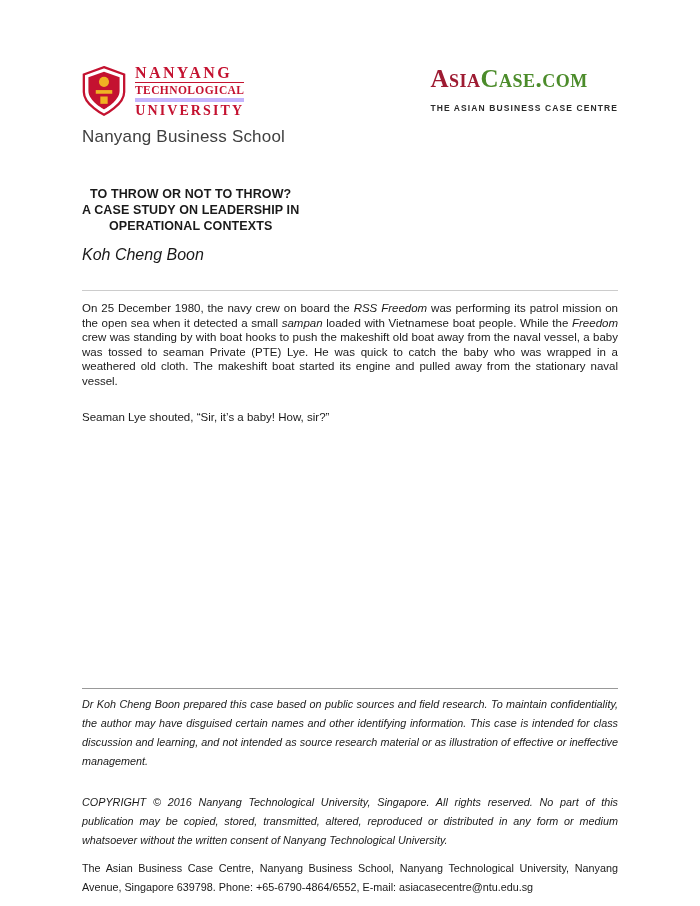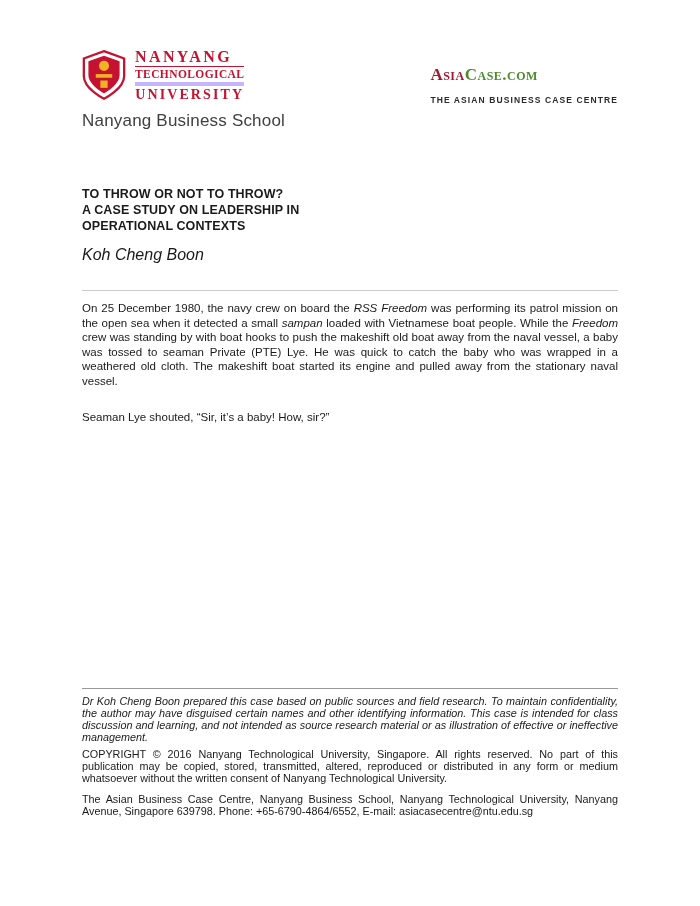--- a/index.html
+++ b/index.html
@@ -12,21 +12,21 @@
     position: relative;
     width: 700px;
     height: 906px;
     background: #ffffff;
     overflow: hidden;
   }
 
   
   .ntu-block {
     position: absolute;
-    top: 48px;
+    top: 64px;
     left: 82px;
   }
   .ntu-logo-row { display: flex; align-items: center; gap: 9px; }
   .ntu-crest { display: block; }
   .ntu-wordmark {
     font-family: "Liberation Serif", serif;
     color: #c41230;
     font-weight: bold;
     line-height: 1.08;
   }
@@ -43,21 +43,21 @@
   .asiacase-block {
     position: absolute;
     top: 66px;
     right: 82px;
     text-align: left;
   }
   .asiacase-name {
     font-family: "Liberation Serif", serif;
     font-weight: bold;
     font-variant: small-caps;
-    font-size: 17px;
+    font-size: 25px;
     line-height: 1;
     letter-spacing: 0.5px;
   }
   .asiacase-name .part-asia { color: #9e1b32; }
   .asiacase-name .part-case { color: #4c8c2b; }
   .asiacase-tagline {
     margin-top: 12px;
     font-size: 8.5px;
     font-weight: bold;
     letter-spacing: 1.1px;
@@ -66,20 +66,21 @@
 
   
   .title-row {
     position: absolute;
     top: 186px;
     left: 82px;
     right: 82px;
     display: flex;
     justify-content: space-between;
     align-items: flex-start;
+    text-align: center;
   }
   .case-title {
     font-size: 12.5px;
     font-weight: bold;
     line-height: 1.28;
     letter-spacing: 0.1px;
   }
   .case-meta {
     font-size: 11.5px;
     line-height: 1.3;
@@ -114,34 +115,35 @@
   .body-section p + p { margin-top: 21px; }
   .it { font-style: italic; }
 
   
   .footer {
     position: absolute;
     top: 688px;
     left: 82px;
     right: 82px;
     font-size: 10.8px;
-    line-height: 12px;
+    line-height: 19px;
   }
   .footer-rule {
     border: 0;
     border-top: 1px solid #999999;
     margin-bottom: 6px;
   }
   .footer-note {
     font-style: italic;
     text-align: justify;
   }
   .footer-copyright {
-    margin-top: 5px;
-    text-align: justify;
+    margin-top: 22px;
+    text-align: justify;
+    font-style: italic;
   }
   .footer-contact {
     margin-top: 9px;
     text-align: justify;
   }
 </style>
 </head>
 <body>
 
 <div class="page">

